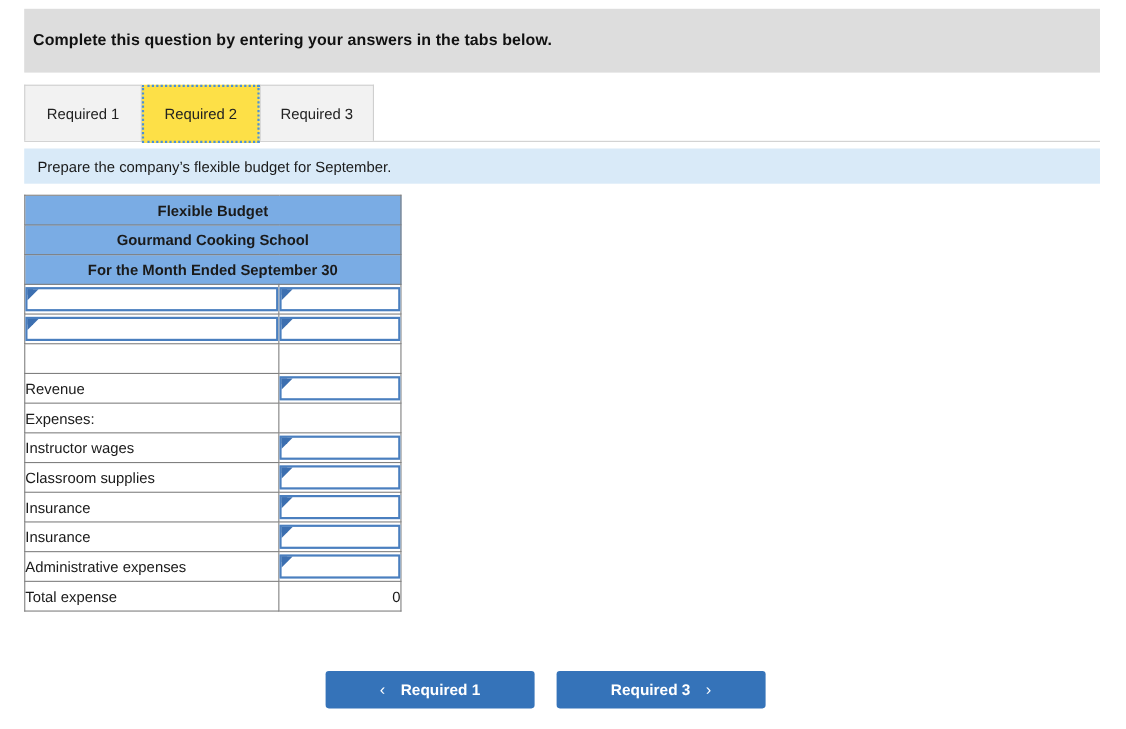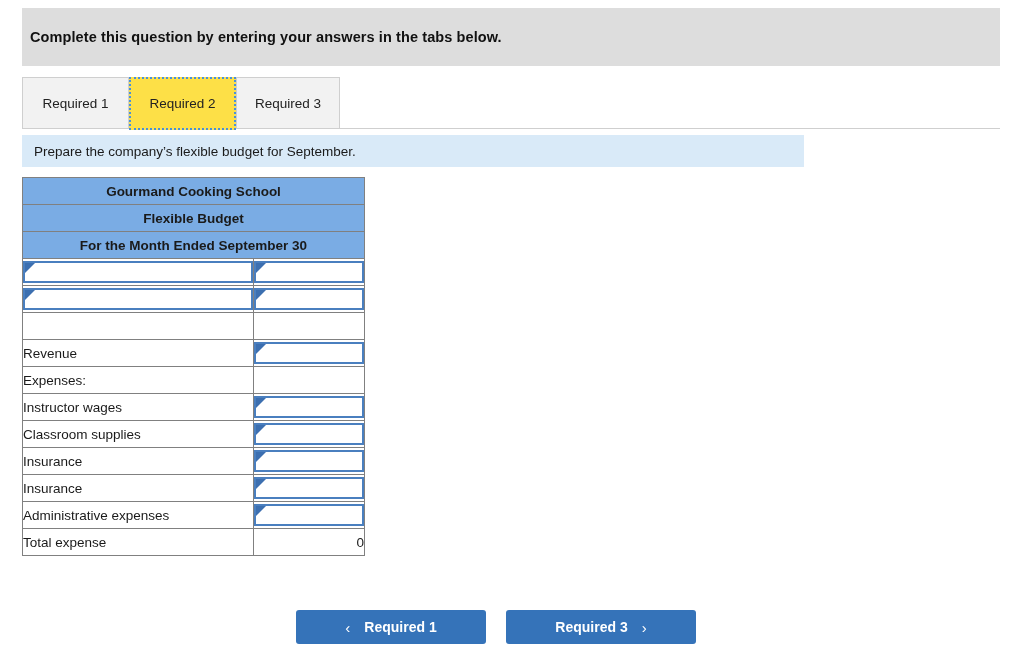--- a/index.html
+++ b/index.html
@@ -77,21 +77,21 @@
   }
   .tab-1 { left: 0px;   width: 107px; }
   .tab-2 { left: 107px; width: 107px; }
   .tab-3 { left: 214px; width: 104px; }
 
   
   .prompt-bar {
     position: absolute;
     left: 22px;
     top: 135px;
-    width: 782px;
+    width: 978px;
     height: 32px;
     background: #d9eaf8;
     display: flex;
     align-items: center;
   }
   .prompt-text {
     padding-left: 12px;
     font-size: 13.5px;
     color: #1a1a1a;
   }
@@ -214,24 +214,24 @@
   <div class="prompt-text">Prepare the company’s flexible budget for September.</div>
 </div>
 
 <table class="budget-table">
   <colgroup>
     <col class="col-label">
     <col class="col-value">
   </colgroup>
   <tbody id="budget-body">
       <tr>
+        <td class="hdr" colspan="2">Flexible Budget</td>
+      </tr>
+      <tr>
         <td class="hdr" colspan="2">Gourmand Cooking School</td>
-      </tr>
-      <tr>
-        <td class="hdr" colspan="2">Flexible Budget</td>
       </tr>
       <tr>
         <td class="hdr" colspan="2">For the Month Ended September 30</td>
       </tr>
       <tr>
         <td class="cell-input">
           <div class="inputbox"></div>
         </td>
         <td class="cell-input">
           <div class="inputbox"></div>

